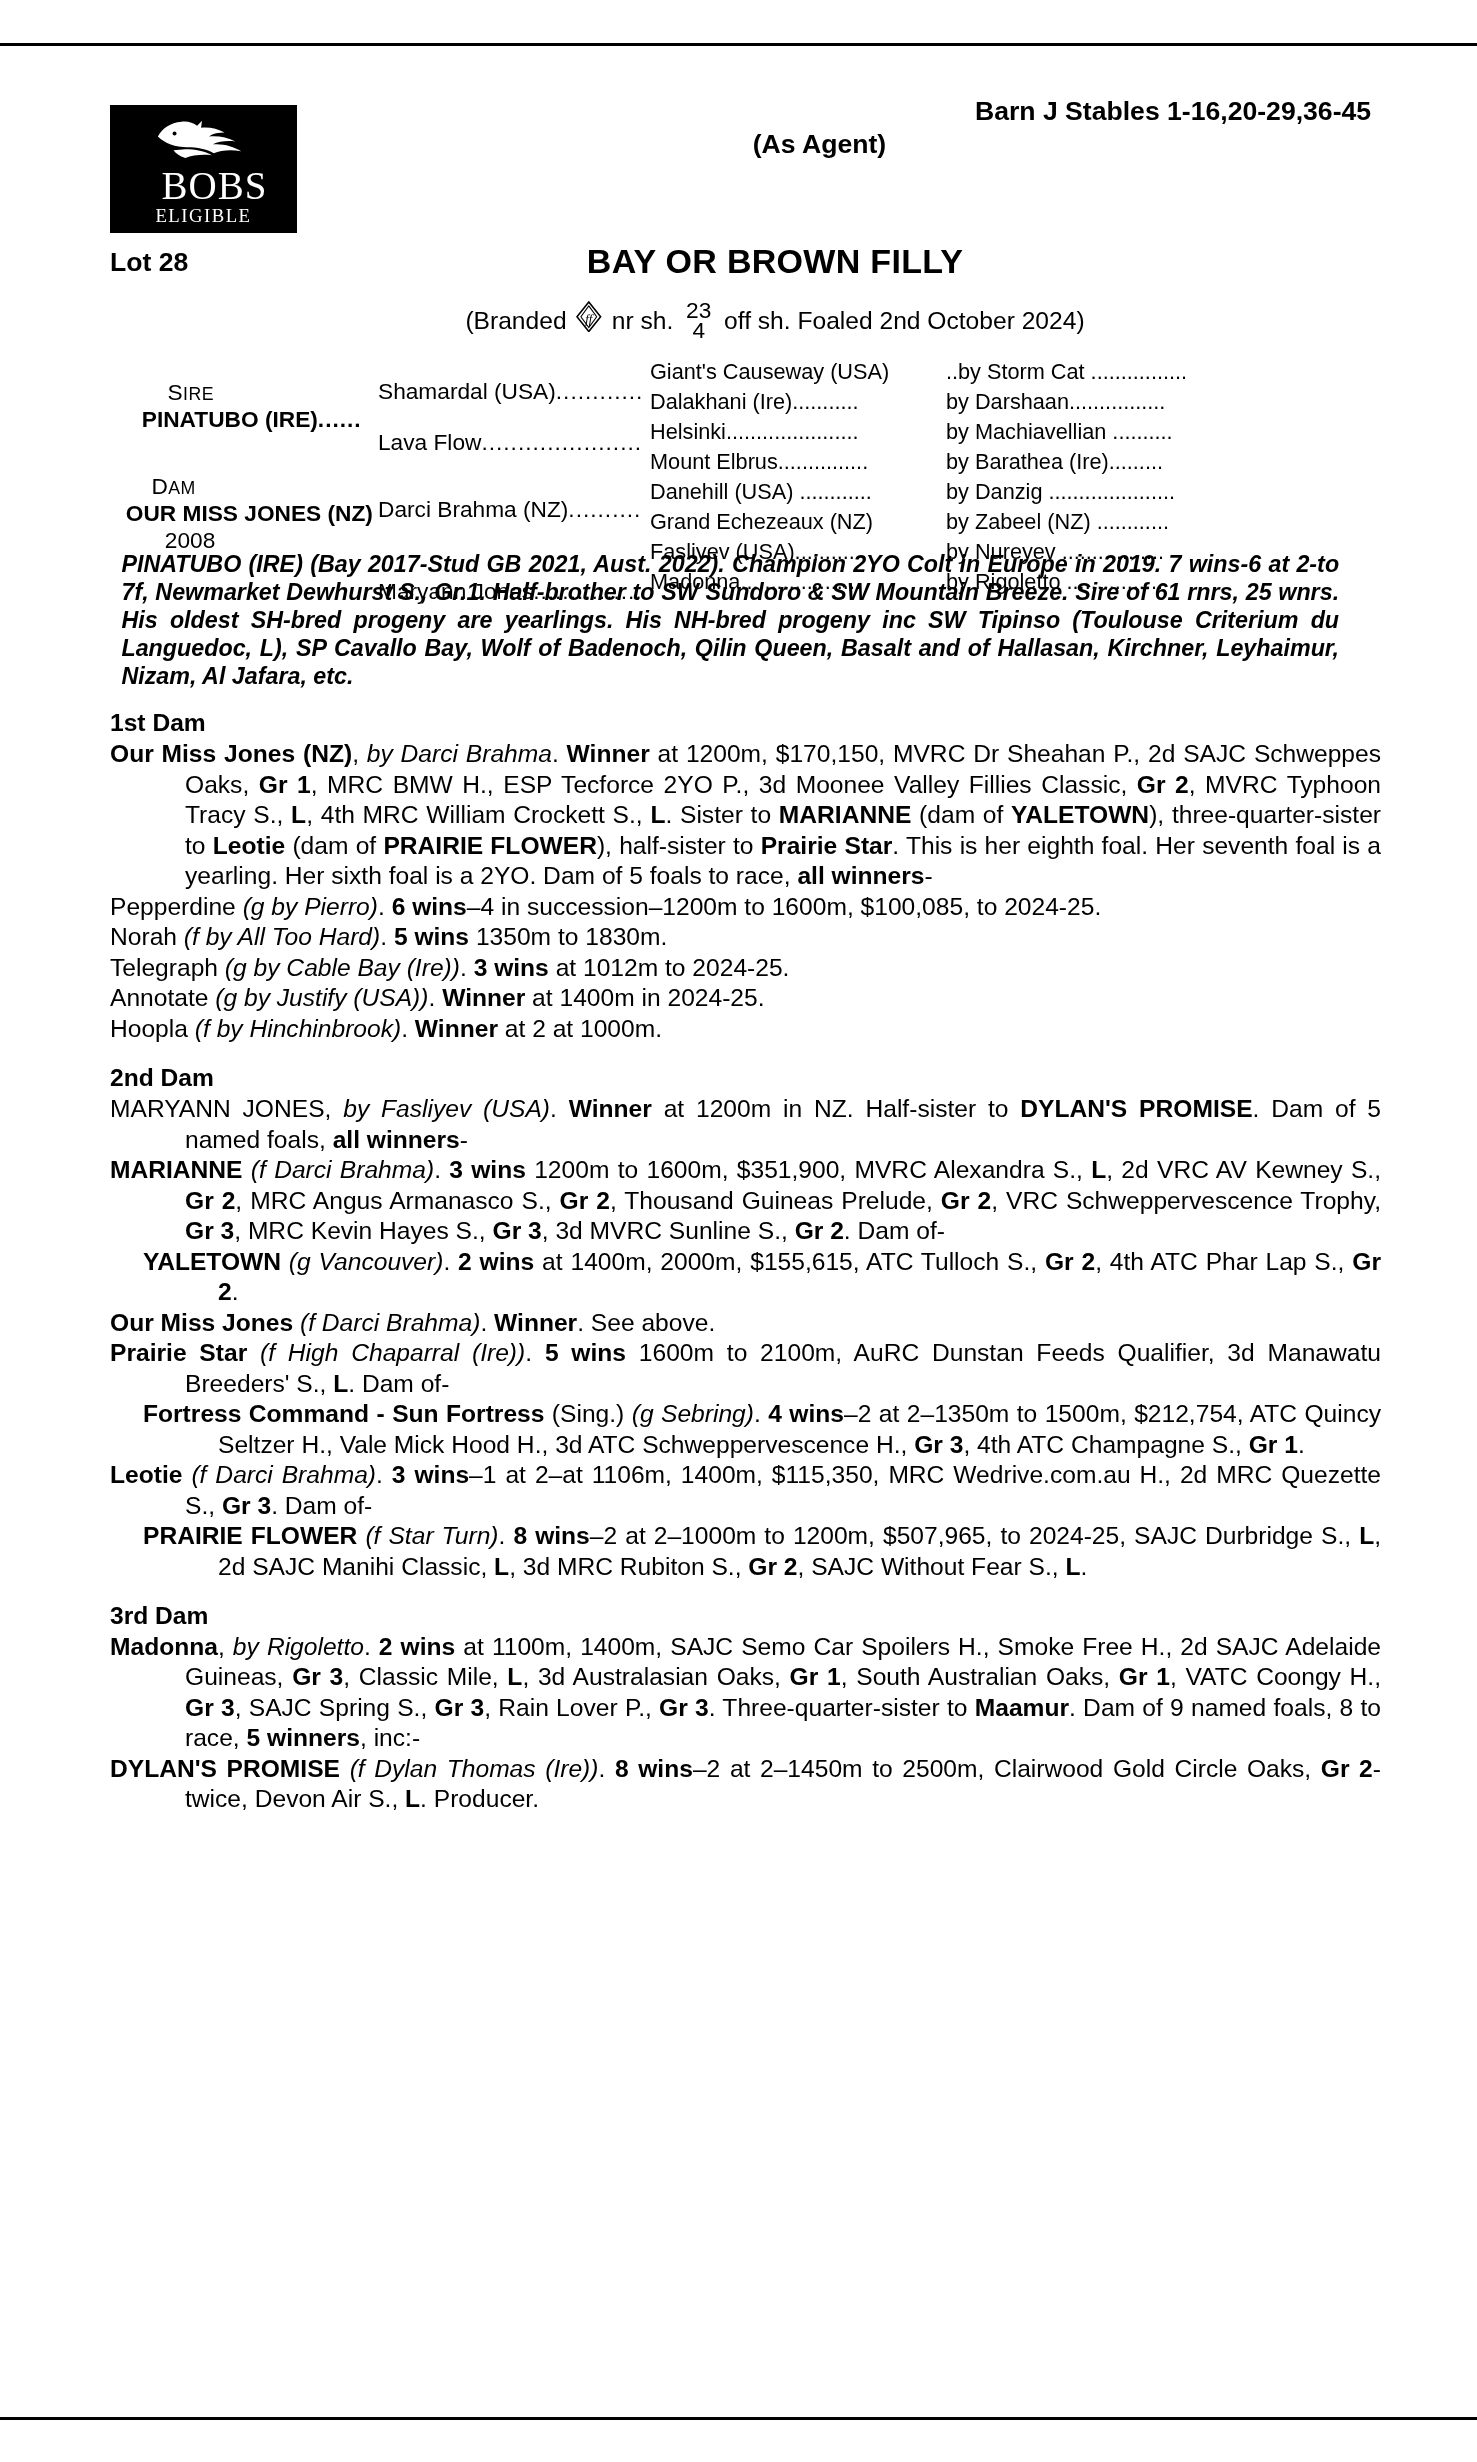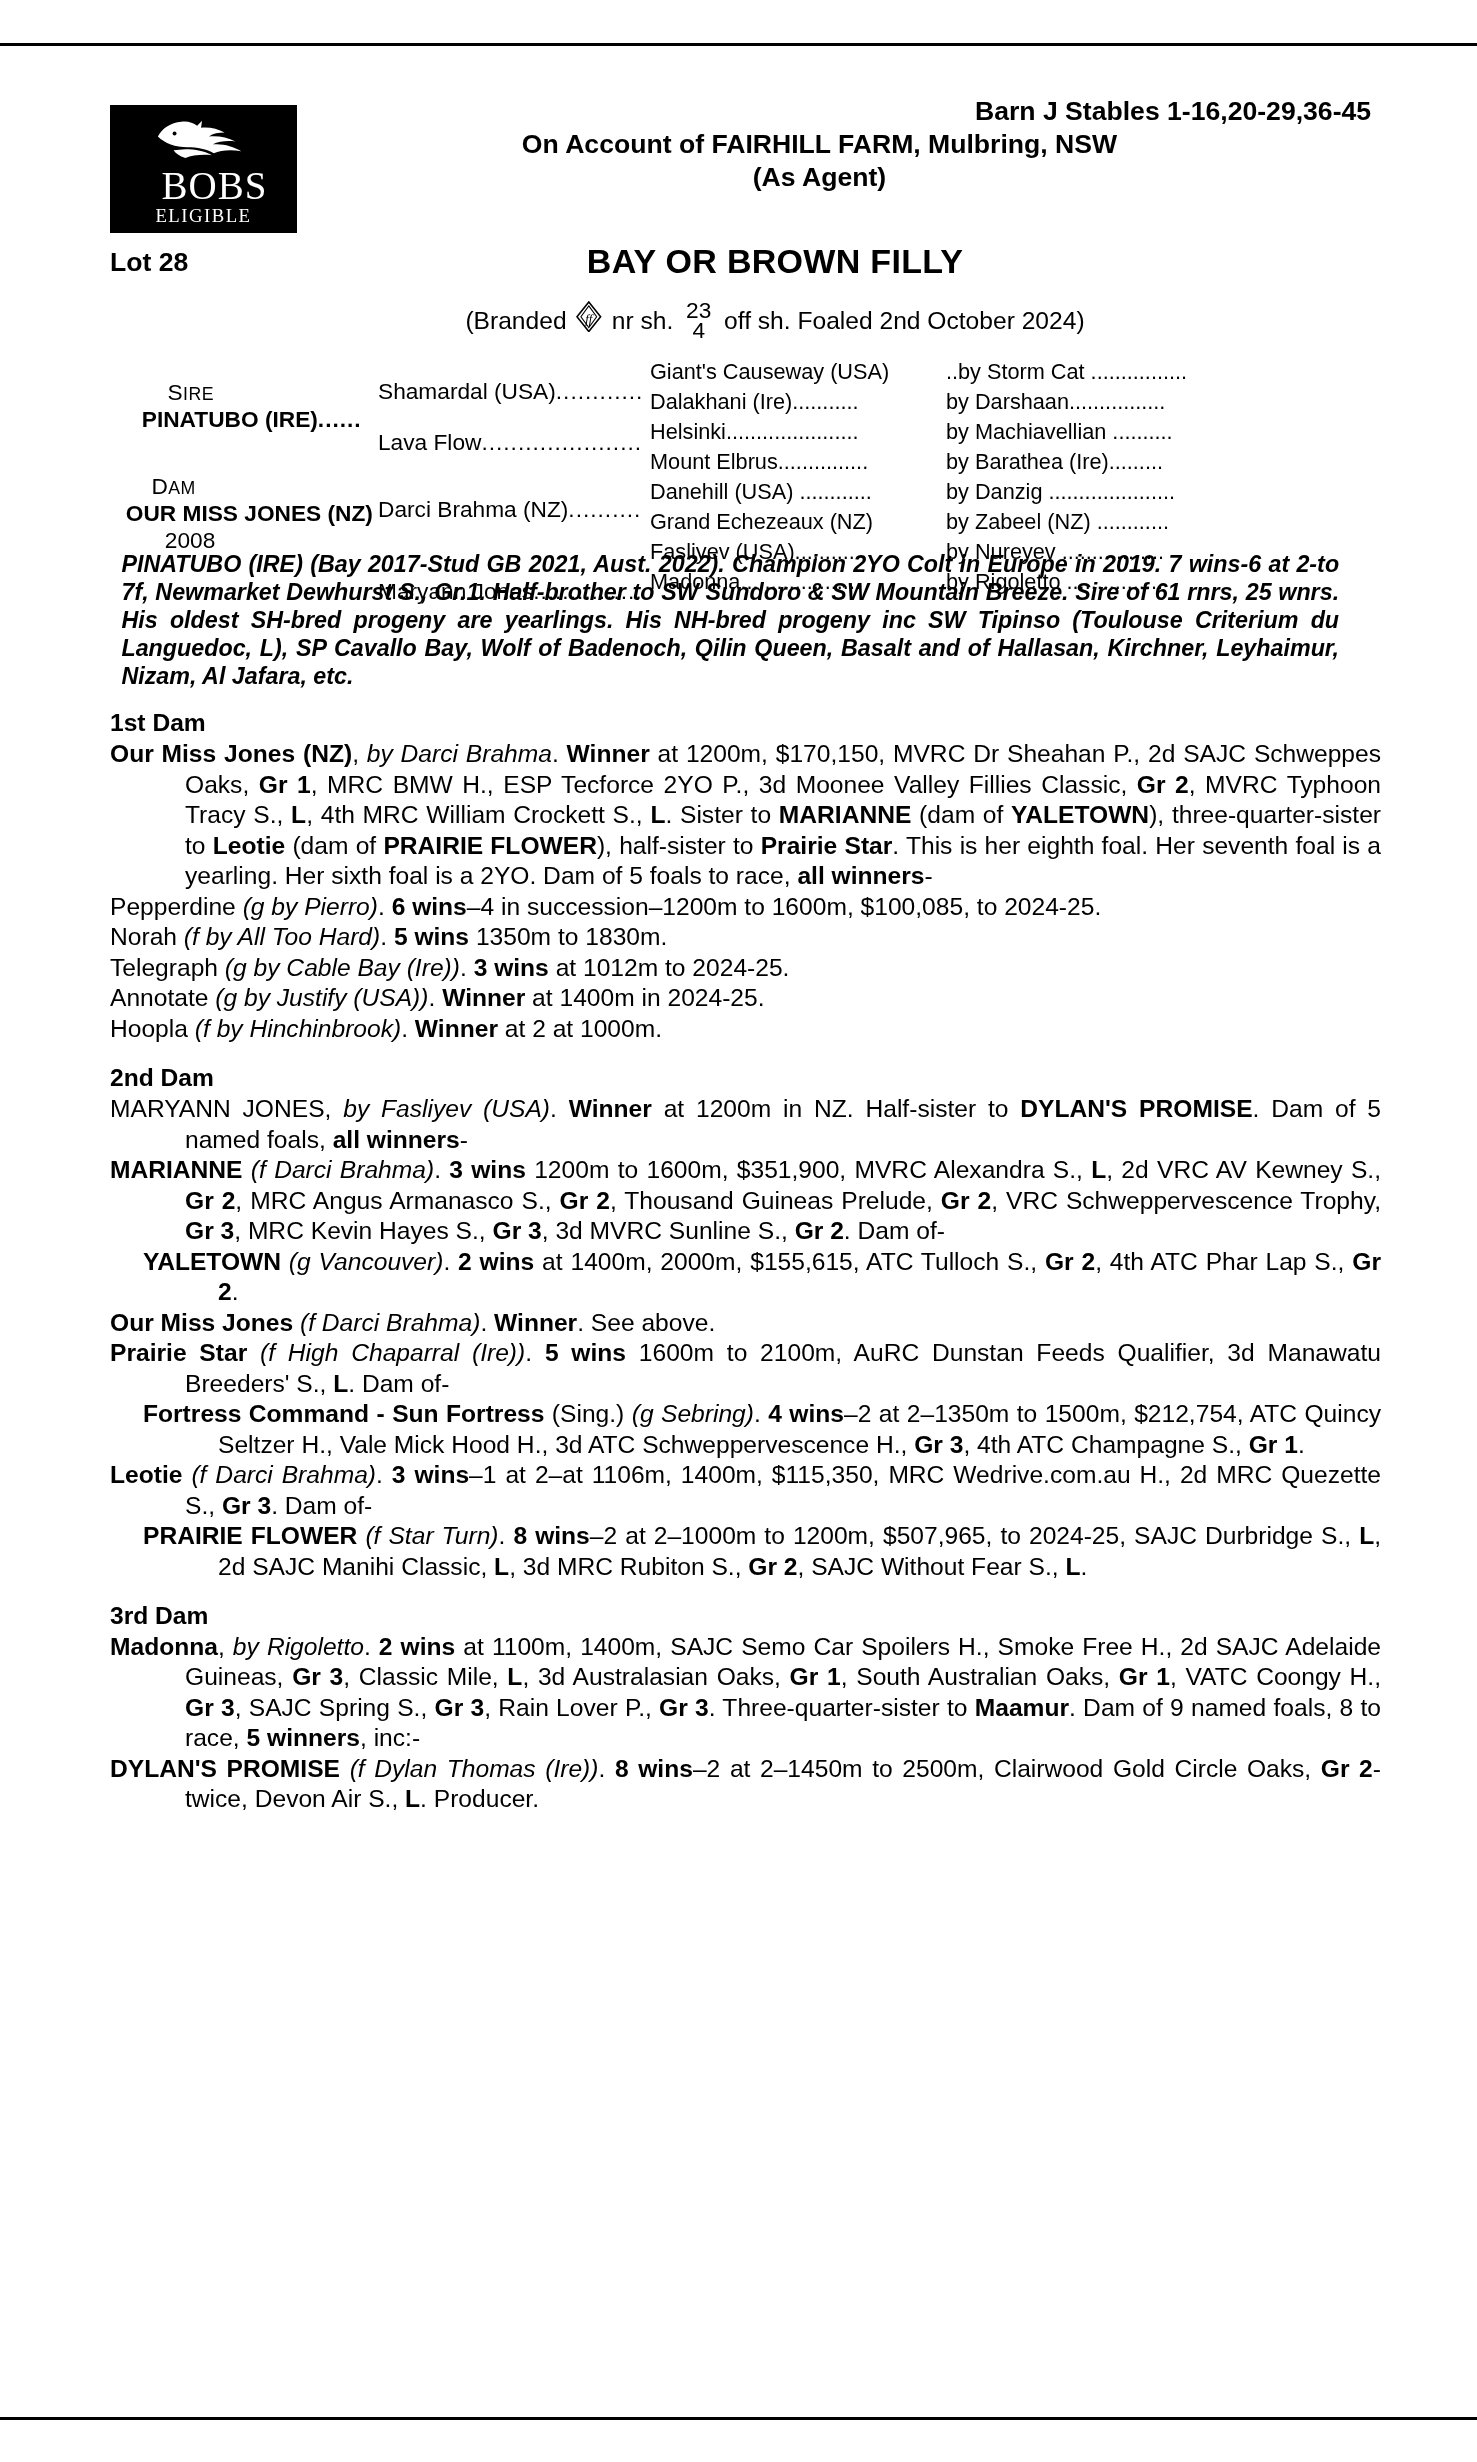--- a/index.html
+++ b/index.html
@@ -272,21 +272,20 @@
           <path fill="#ffffff" d="M18 26 C22 18 31 12 42 11 C48 10 54 12 58 15 L63 10 L62 17 C70 16 79 18 86 22 C80 22 74 23 70 26 C79 25 89 27 97 31 C88 30 80 31 74 34 C84 33 95 36 103 41 C92 39 82 40 75 43 C68 39 58 37 48 37 C36 37 25 33 18 26 Z"></path>
           <path fill="#ffffff" d="M46 39 C56 39 66 41 73 45 C63 44 53 45 46 48 C40 46 36 43 34 40 Z"></path>
           <circle fill="#000000" cx="35" cy="23" r="2"></circle>
         </svg>
         <div class="logo-bobs">BOBS</div>
         <div class="logo-elig">ELIGIBLE</div>
       </div>
 
       <div class="head-lines">
         <div class="barn-line">Barn J Stables 1-16,20-29,36-45</div>
-        <div class="account-line">On Account of FAIRHILL FARM, Mulbring, NSW</div>
         <div class="agent-line">(As Agent)</div>
       </div>
     </div>
 
     <div class="lot-row">
       <div class="lot-no">Lot 28</div>
       <div class="title">BAY OR BROWN FILLY</div>
     </div>
 
     <div class="branded-row">

